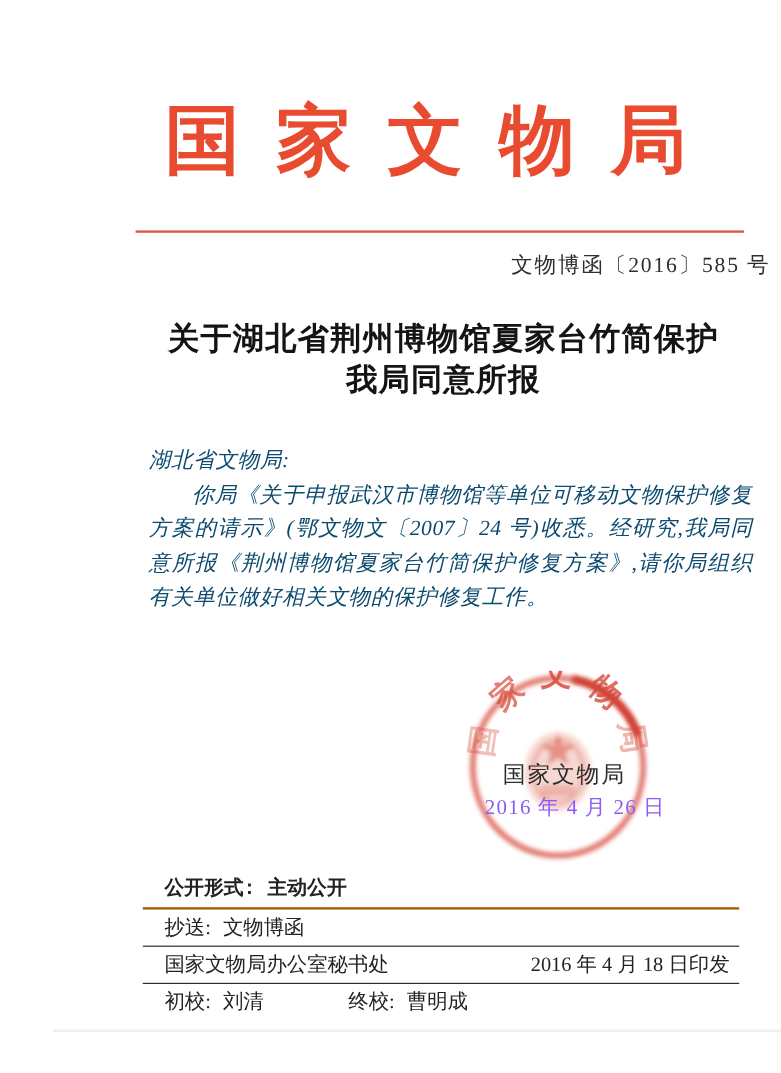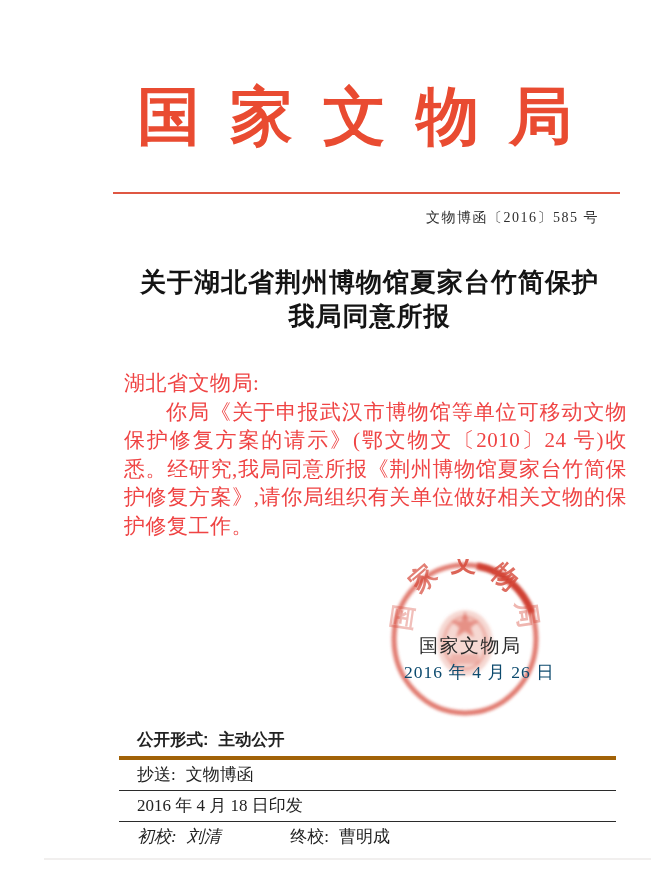--- a/index.html
+++ b/index.html
@@ -36,21 +36,21 @@
     top: 192px;
     left: 69px;
     width: 507px;
     height: 2px;
     background: #df5743;
   }
   .doc-number {
     position: absolute;
     top: 209px;
     left: 382px;
-    font-size: 14px;
+    font-size: 18px;
     letter-spacing: 1.5px;
     color: #2e2e2e;
     white-space: nowrap;
     text-align: center;
   }
 
   
   .doc-title {
     position: absolute;
     top: 266px;
@@ -63,25 +63,26 @@
     color: #141414;
     letter-spacing: 1px;
   }
 
   
   .doc-body {
     position: absolute;
     top: 369px;
     left: 80px;
     width: 503px;
-    font-size: 21px;
+    font-size: 18px;
     line-height: 28.6px;
     text-align: justify;
-    color: #ef4444;
+    color: #0c4a6e;
     letter-spacing: 0.5px;
+    font-style: italic;
   }
   .doc-body .indent {
     text-indent: 2em;
   }
 
   
   .sig-agency {
     position: absolute;
     top: 633px;
     left: 375px;
@@ -89,21 +90,21 @@
     letter-spacing: 1.5px;
     color: #2b2b2b;
     white-space: nowrap;
   }
   .sig-date {
     position: absolute;
     top: 660px;
     left: 360px;
     font-size: 17.5px;
     letter-spacing: 1px;
-    color: #0c4a6e;
+    color: #8b5cf6;
     white-space: nowrap;
   }
   .seal {
     position: absolute;
     top: 559px;
     left: 344px;
     width: 154px;
     height: 160px;
     pointer-events: none;
   }
@@ -115,39 +116,38 @@
     left: 75px;
     width: 497px;
     font-size: 17px;
     color: #222222;
   }
   .f-row {
     padding: 3px 0 4px 18px;
     white-space: nowrap;
   }
   .f-row.disclosure {
-    font-family: Liberation Sans, sans-serif;
+    font-family: Liberation Mono, monospace;
     font-weight: bold;
     font-size: 16.5px;
-    border-bottom: 4px solid #a16207;
+    border-bottom: 2px solid #a16207;
     padding-bottom: 5px;
   }
   .f-row.cc {
     border-bottom: 1.6px solid #2b2b2b;
   }
   .f-row.issuer {
     display: flex;
     justify-content: space-between;
     padding-right: 8px;
     border-bottom: 1.6px solid #2b2b2b;
   }
   .f-row.proof .proof-first {
     display: inline-block;
     width: 149px;
-    font-style: italic;
   }
   .label-gap { margin-right: 10px; }
 
   .scan-edge {
     position: absolute;
     top: 858px;
     left: 0;
     width: 651px;
     height: 2px;
     background: #f1efee;
@@ -163,21 +163,21 @@
 
   <div class="doc-number">文物博函〔2016〕585 号</div>
 
   <div class="doc-title">
     <div>关于湖北省荆州博物馆夏家台竹简保护</div>
     <div>我局同意所报</div>
   </div>
 
   <div class="doc-body">
     <div>湖北省文物局:</div>
-    <div class="indent">你局《关于申报武汉市博物馆等单位可移动文物保护修复方案的请示》(鄂文物文〔2010〕24 号)收悉。经研究,我局同意所报《荆州博物馆夏家台竹简保护修复方案》,请你局组织有关单位做好相关文物的保护修复工作。</div>
+    <div class="indent">你局《关于申报武汉市博物馆等单位可移动文物保护修复方案的请示》(鄂文物文〔2007〕24 号)收悉。经研究,我局同意所报《荆州博物馆夏家台竹简保护修复方案》,请你局组织有关单位做好相关文物的保护修复工作。</div>
   </div>
 
   <div class="seal">
     <svg width="154" height="160" viewBox="0 0 154 160">
       <defs>
         <filter id="sealblur" x="-30%" y="-30%" width="160%" height="160%">
           <feGaussianBlur stdDeviation="1.6"></feGaussianBlur>
         </filter>
         <path id="sealArc" d="M 22.8 66 A 54 54 0 0 1 131.2 66" fill="none"></path>
       </defs>
@@ -209,20 +209,21 @@
   <div class="sig-date">2016 年 4 月 26 日</div>
 
   <div class="footer-block">
     <div class="f-row disclosure">
       <span class="label-gap">公开形式:</span><span>主动公开</span>
     </div>
     <div class="f-row cc">
       <span class="label-gap">抄送:</span><span>文物博函</span>
     </div>
     <div class="f-row issuer">
+      <span>国家文物局办公室秘书处</span>
       <span>2016 年 4 月 18 日印发</span>
     </div>
     <div class="f-row proof">
       <span class="proof-first"><span class="label-gap">初校:</span><span>刘清</span></span>
       <span><span class="label-gap">终校:</span><span>曹明成</span></span>
     </div>
   </div>
 
   <div class="scan-edge"></div>
 

